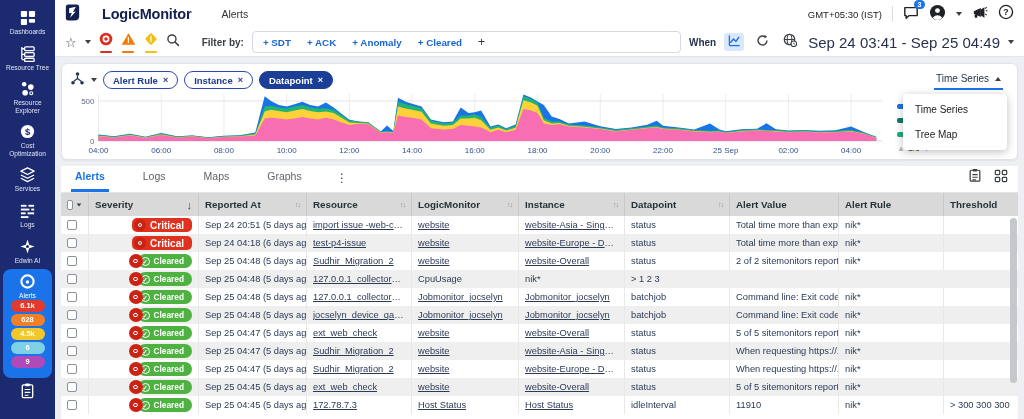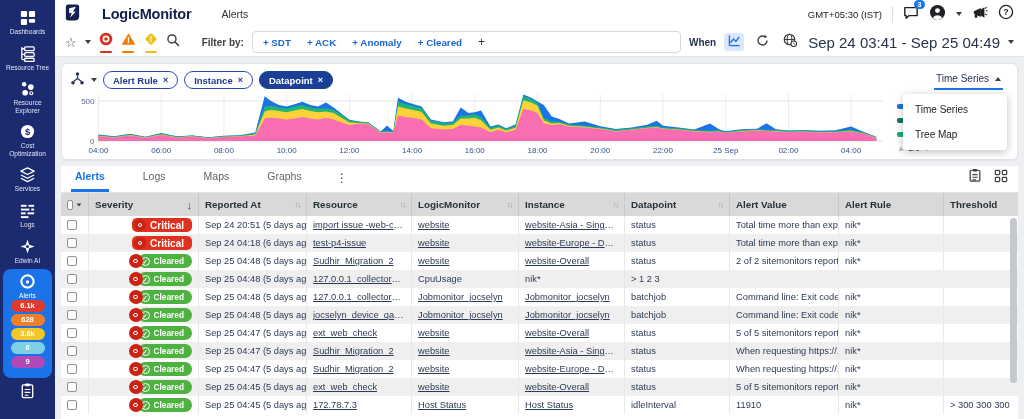--- a/index.html
+++ b/index.html
@@ -189,21 +189,21 @@
           <svg width="17" height="17" viewBox="0 0 18 18">
             <circle cx="9" cy="9" r="6.5" fill="none" stroke="#fff" stroke-width="2.2"></circle>
             <circle cx="9" cy="6" r="2" fill="#1a73e8"></circle>
             <circle cx="9" cy="9.5" r="1.8" fill="#fff"></circle>
           </svg>
         </span>
       <span class="sb-label">Alerts</span>
       <div class="badges" id="alert-badges">
           <span class="badge" style="background: rgb(226, 59, 46);">6.1k</span>
           <span class="badge" style="background: rgb(240, 127, 38);">628</span>
-          <span class="badge" style="background: rgb(243, 198, 42);">3.6k</span>
+          <span class="badge" style="background: rgb(243, 198, 42);">4.5k</span>
           <span class="badge" style="background: rgb(126, 208, 230);">6</span>
           <span class="badge" style="background: rgb(176, 74, 184);">9</span>
         </div>
     </div>
     <div class="sb-item">
       <span>
           <svg width="17" height="17" viewBox="0 0 18 18">
             <rect x="3.5" y="3" width="11" height="13.5" rx="1.2" fill="none" stroke="#fff" stroke-width="1.4"></rect>
             <rect x="6.5" y="1.5" width="5" height="3" rx="1" fill="#fff"></rect>
             <g stroke="#fff" stroke-width="1.2">

